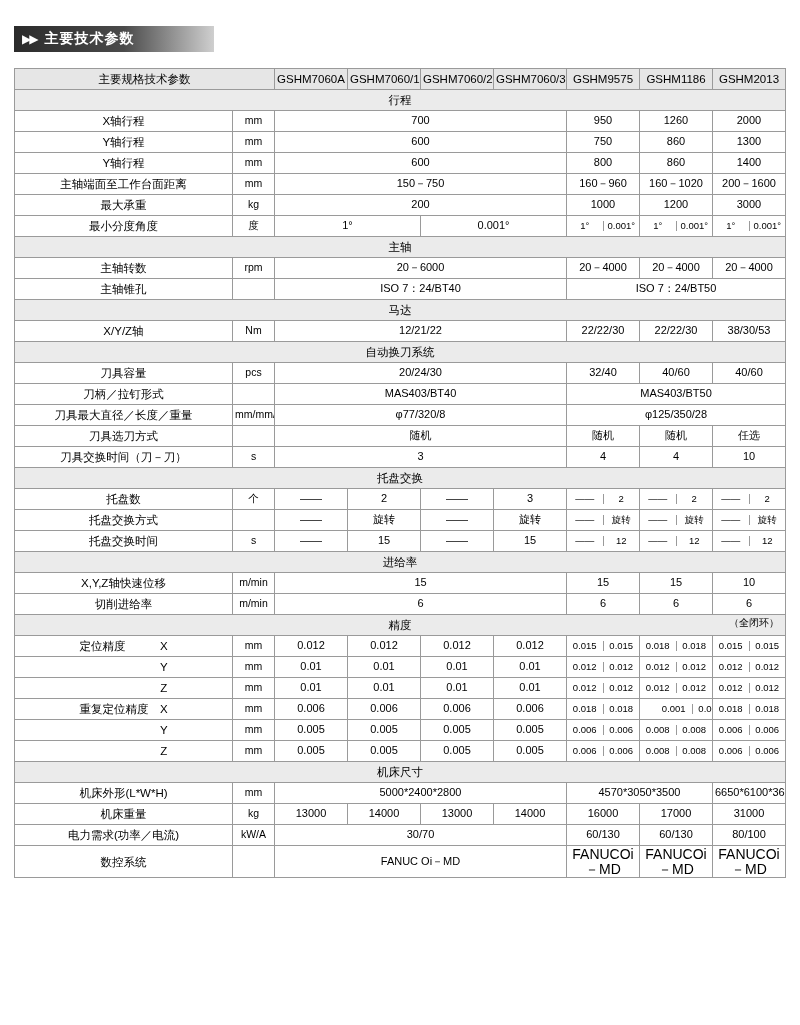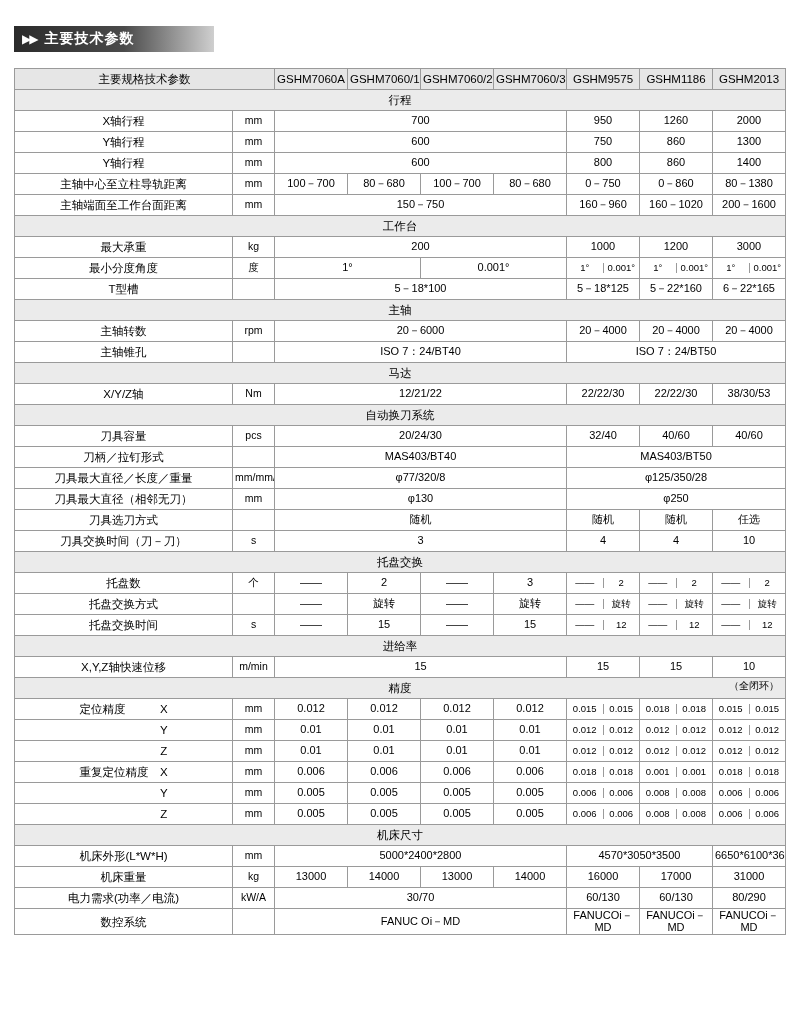--- a/index.html
+++ b/index.html
@@ -70,21 +70,21 @@
   }
   td.section {
     background: #ebebeb;
     text-align: center;
     font-weight: bold;
     font-size: 11.5px;
   }
   td.unit { font-size: 10.5px; }
   td.val  { font-size: 11px; }
   td.tiny { font-size: 11px; }
-  td.mini { font-size: 11px; }
+  td.mini { font-size: 14px; }
   .col-name  { width: 218px; }
   .col-unit  { width: 42px; }
   .col-d     { width: 73px; }
   .tbl-wrap { position: relative; }
 </style>
 </head>
 <body>
 
 <div class="page">
 
@@ -138,40 +138,26 @@
           </tr>
           <tr>
             <td class="rowname">Y轴行程</td>
             <td class="unit">mm</td>
             <td colspan="4" class="val">600</td>
             <td colspan="1" class="val">800</td>
             <td colspan="1" class="val">860</td>
             <td colspan="1" class="val">1400</td>
           </tr>
           <tr>
-            <td class="rowname">主轴中心至立柱导轨距离</td>
-            <td class="unit">mm</td>
-            <td colspan="1" class="val">100－700</td>
-            <td colspan="1" class="val">80－680</td>
-            <td colspan="1" class="val">100－700</td>
-            <td colspan="1" class="val">80－680</td>
-            <td colspan="1" class="val">0－750</td>
-            <td colspan="1" class="val">0－860</td>
-            <td colspan="1" class="val">80－1380</td>
-          </tr>
-          <tr>
             <td class="rowname">主轴端面至工作台面距离</td>
             <td class="unit">mm</td>
             <td colspan="4" class="val">150－750</td>
             <td colspan="1" class="val">160－960</td>
             <td colspan="1" class="val">160－1020</td>
             <td colspan="1" class="val">200－1600</td>
-          </tr>
-          <tr>
-            <td colspan="9" class="section">工作台</td>
           </tr>
           <tr>
             <td class="rowname">最大承重</td>
             <td class="unit">kg</td>
             <td colspan="4" class="val">200</td>
             <td colspan="1" class="val">1000</td>
             <td colspan="1" class="val">1200</td>
             <td colspan="1" class="val">3000</td>
           </tr>
           <tr>
@@ -195,28 +181,20 @@
             </td>
             <td class="val" style="padding: 0px;">
               <div style="display: flex; align-items: center; justify-content: space-between; width: 100%; font-size: 9.5px;">
                 <span style="flex: 1 1 0%; text-align: center;">1°</span>
                 <span style="border-left: 1px solid rgb(154, 154, 154); align-self: stretch;"></span>
                 <span style="flex: 1 1 0%; text-align: center;">0.001°</span>
               </div>
             </td>
           </tr>
           <tr>
-            <td class="rowname">T型槽</td>
-            <td class="unit"></td>
-            <td colspan="4" class="val">5－18*100</td>
-            <td colspan="1" class="val">5－18*125</td>
-            <td colspan="1" class="val">5－22*160</td>
-            <td colspan="1" class="val">6－22*165</td>
-          </tr>
-          <tr>
             <td colspan="9" class="section">主轴</td>
           </tr>
           <tr>
             <td class="rowname">主轴转数</td>
             <td class="unit">rpm</td>
             <td colspan="4" class="val">20－6000</td>
             <td colspan="1" class="val">20－4000</td>
             <td colspan="1" class="val">20－4000</td>
             <td colspan="1" class="val">20－4000</td>
           </tr>
@@ -254,26 +232,20 @@
             <td colspan="4" class="val">MAS403/BT40</td>
             <td colspan="3" class="val">MAS403/BT50</td>
           </tr>
           <tr>
             <td class="rowname">刀具最大直径／长度／重量</td>
             <td class="unit">mm/mm/kg</td>
             <td colspan="4" class="val">φ77/320/8</td>
             <td colspan="3" class="val">φ125/350/28</td>
           </tr>
           <tr>
-            <td class="rowname">刀具最大直径（相邻无刀）</td>
-            <td class="unit">mm</td>
-            <td colspan="4" class="val">φ130</td>
-            <td colspan="3" class="val">φ250</td>
-          </tr>
-          <tr>
             <td class="rowname">刀具选刀方式</td>
             <td class="unit"></td>
             <td colspan="4" class="val">随机</td>
             <td colspan="1" class="val">随机</td>
             <td colspan="1" class="val">随机</td>
             <td colspan="1" class="val">任选</td>
           </tr>
           <tr>
             <td class="rowname">刀具交换时间（刀－刀）</td>
             <td class="unit">s</td>
@@ -377,20 +349,28 @@
           </tr>
           <tr>
             <td class="rowname">X,Y,Z轴快速位移</td>
             <td class="unit">m/min</td>
             <td colspan="4" class="val">15</td>
             <td colspan="1" class="val">15</td>
             <td colspan="1" class="val">15</td>
             <td colspan="1" class="val">10</td>
           </tr>
           <tr>
+            <td class="rowname">切削进给率</td>
+            <td class="unit">m/min</td>
+            <td colspan="4" class="val">6</td>
+            <td colspan="1" class="val">6</td>
+            <td colspan="1" class="val">6</td>
+            <td colspan="1" class="val">6</td>
+          </tr>
+          <tr>
             <td colspan="9" class="section" style="position: relative;">精度<span style="position: absolute; right: 6px; top: 3px; font-weight: normal; font-size: 10px;">（全闭环）</span></td>
           </tr>
           <tr>
             <td class="rowname">定位精度　　　X</td>
             <td class="unit">mm</td>
             <td colspan="1" class="val">0.012</td>
             <td colspan="1" class="val">0.012</td>
             <td colspan="1" class="val">0.012</td>
             <td colspan="1" class="val">0.012</td>
             <td class="val" style="padding: 0px;">
@@ -481,21 +461,21 @@
             <td colspan="1" class="val">0.006</td>
             <td colspan="1" class="val">0.006</td>
             <td class="val" style="padding: 0px;">
               <div style="display: flex; align-items: center; justify-content: space-between; width: 100%; font-size: 9.5px;">
                 <span style="flex: 1 1 0%; text-align: center;">0.018</span>
                 <span style="border-left: 1px solid rgb(154, 154, 154); align-self: stretch;"></span>
                 <span style="flex: 1 1 0%; text-align: center;">0.018</span>
               </div>
             </td>
             <td class="val" style="padding: 0px;">
-              <div style="display: flex; align-items: center; justify-content: space-between; width: 100%; font-size: 9.5px;">
+              <div style="display: flex; align-items: center; justify-content: space-between; width: 100%; font-size: 9.5px; margin-left: 16px;">
                 <span style="flex: 1 1 0%; text-align: center;">0.001</span>
                 <span style="border-left: 1px solid rgb(154, 154, 154); align-self: stretch;"></span>
                 <span style="flex: 1 1 0%; text-align: center;">0.001</span>
               </div>
             </td>
             <td class="val" style="padding: 0px;">
               <div style="display: flex; align-items: center; justify-content: space-between; width: 100%; font-size: 9.5px;">
                 <span style="flex: 1 1 0%; text-align: center;">0.018</span>
                 <span style="border-left: 1px solid rgb(154, 154, 154); align-self: stretch;"></span>
                 <span style="flex: 1 1 0%; text-align: center;">0.018</span>
@@ -580,21 +560,21 @@
             <td colspan="1" class="val">16000</td>
             <td colspan="1" class="val">17000</td>
             <td colspan="1" class="val">31000</td>
           </tr>
           <tr>
             <td class="rowname">电力需求(功率／电流)</td>
             <td class="unit">kW/A</td>
             <td colspan="4" class="val">30/70</td>
             <td colspan="1" class="val">60/130</td>
             <td colspan="1" class="val">60/130</td>
-            <td colspan="1" class="val">80/290</td>
+            <td colspan="1" class="val">80/100</td>
           </tr>
           <tr>
             <td class="rowname">数控系统</td>
             <td class="unit"></td>
             <td colspan="4" class="val">FANUC Oi－MD</td>
             <td colspan="1" class="mini">FANUCOi－MD</td>
             <td colspan="1" class="mini">FANUCOi－MD</td>
             <td colspan="1" class="mini">FANUCOi－MD</td>
           </tr>
         </tbody>

